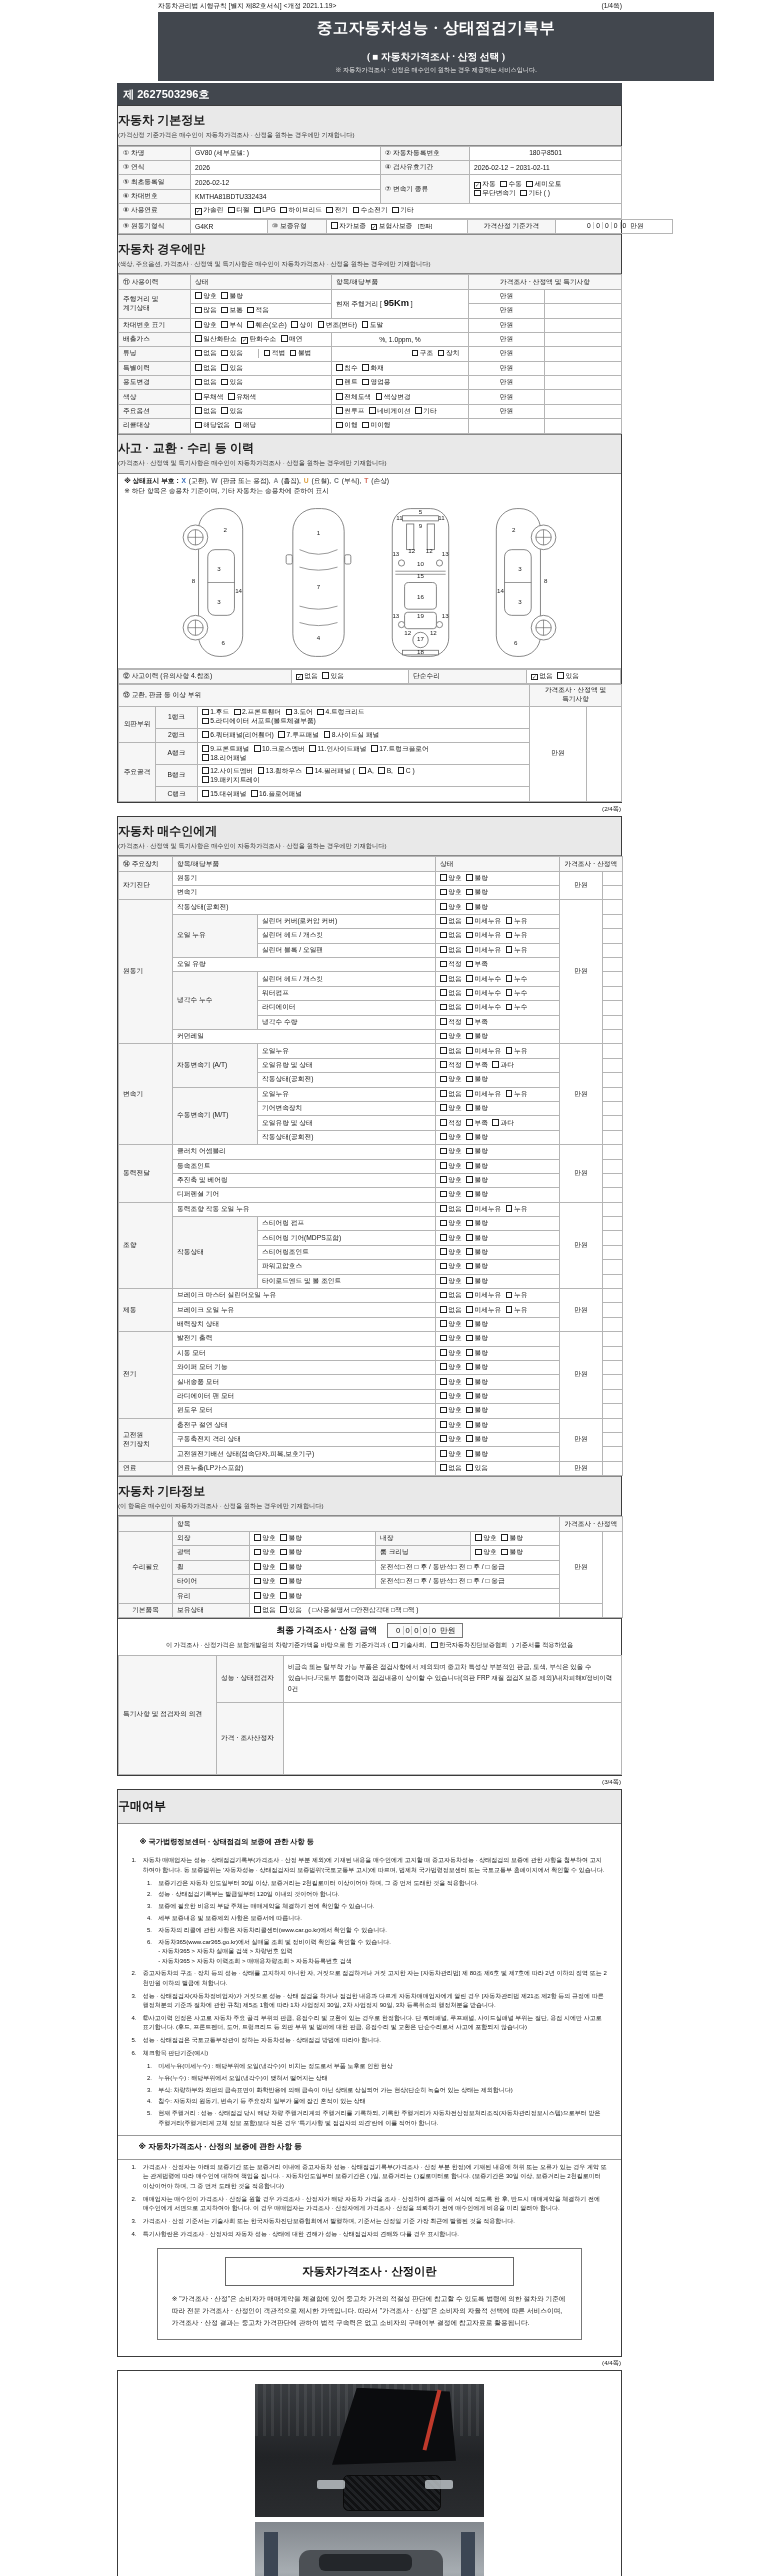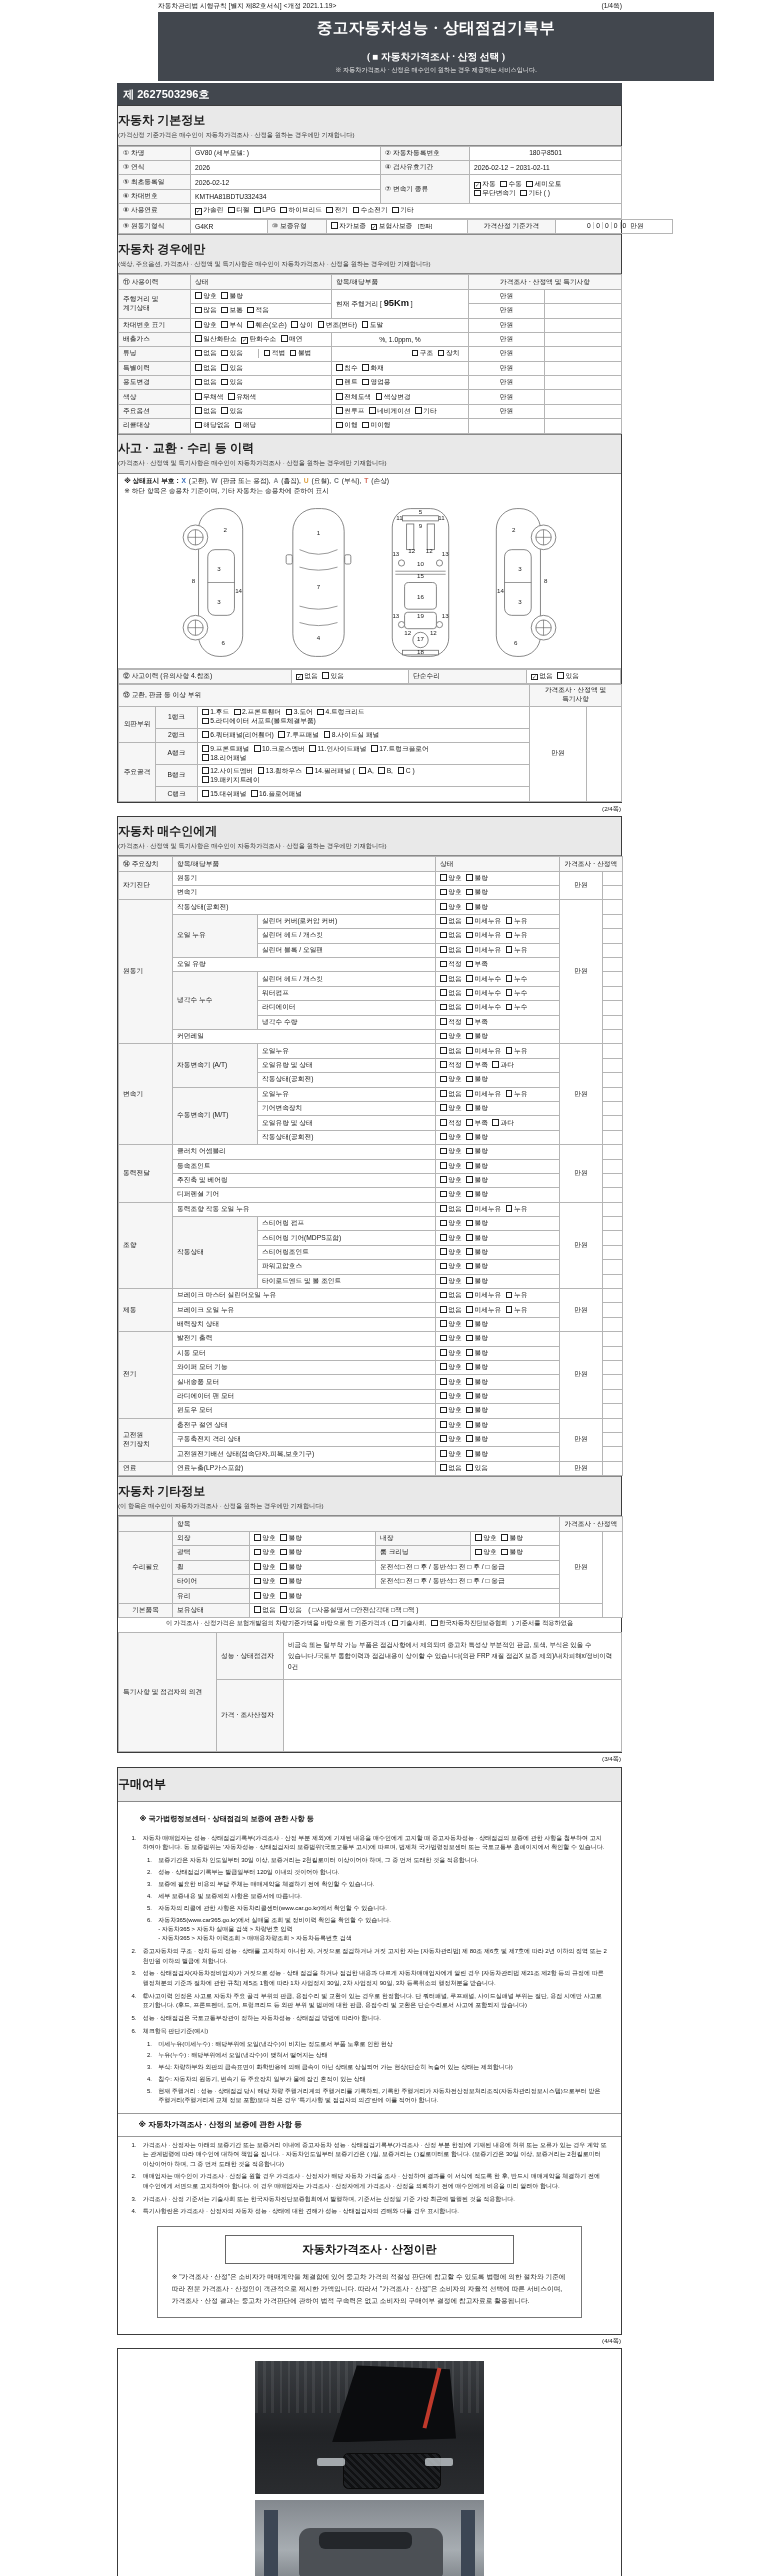--- a/index.html
+++ b/index.html
@@ -715,20 +715,24 @@
       </tr>
       <tr>
         <td class="lab ctr">기본품목</td>
         <td class="lab">보유상태</td>
         <td colspan="3"><span><span class="opt"><span class="cb"></span><span class="ot">없음</span></span><span class="opt"><span class="cb"></span><span class="ot">있음</span></span></span> <span>( □사용설명서 □안전삼각대 □잭 □잭 )</span></td>
         <td class="pr"></td>
       </tr>
     </tbody>
       </table>
 
+    <div class="finrow">
+      <span class="flab">최종 가격조사 · 산정 금액</span>
+      <span class="finbox digits"><span>0</span><span>0</span><span>0</span><span>0</span><span>0</span> <span style="border:none;width:auto">만원</span></span>
+    </div>
     <div class="finnote">
       <span>이 가격조사 · 산정가격은 보험개발원의 차량기준가액을 바탕으로 한 기준가격과 (</span><span style="margin-left:2.1px"><span class="opt"><span class="cb"></span><span class="ot">기술사회,</span></span><span class="opt"><span class="cb"></span><span class="ot">한국자동차진단보증협회</span></span></span><span>) 기준서를 적용하였음</span>
     </div>
 
     <table>
       <colgroup>
           <col style="width:98px">
           <col style="width:67px">
           <col style="width:338px">
         </colgroup>

